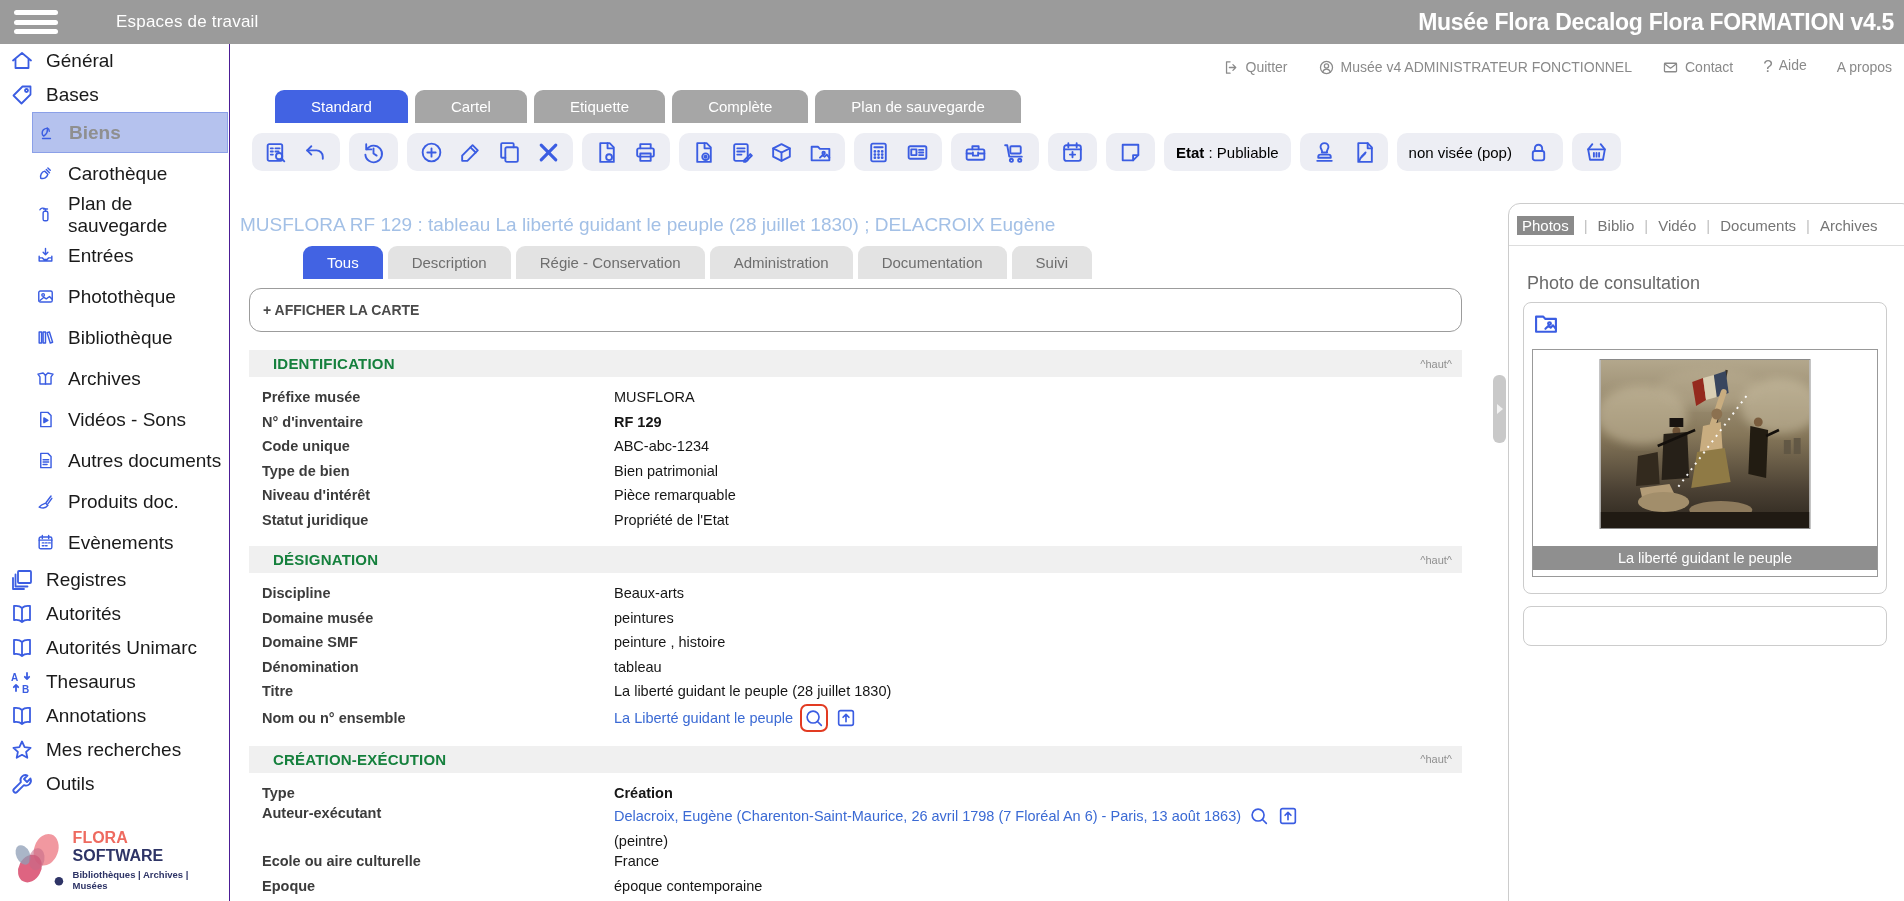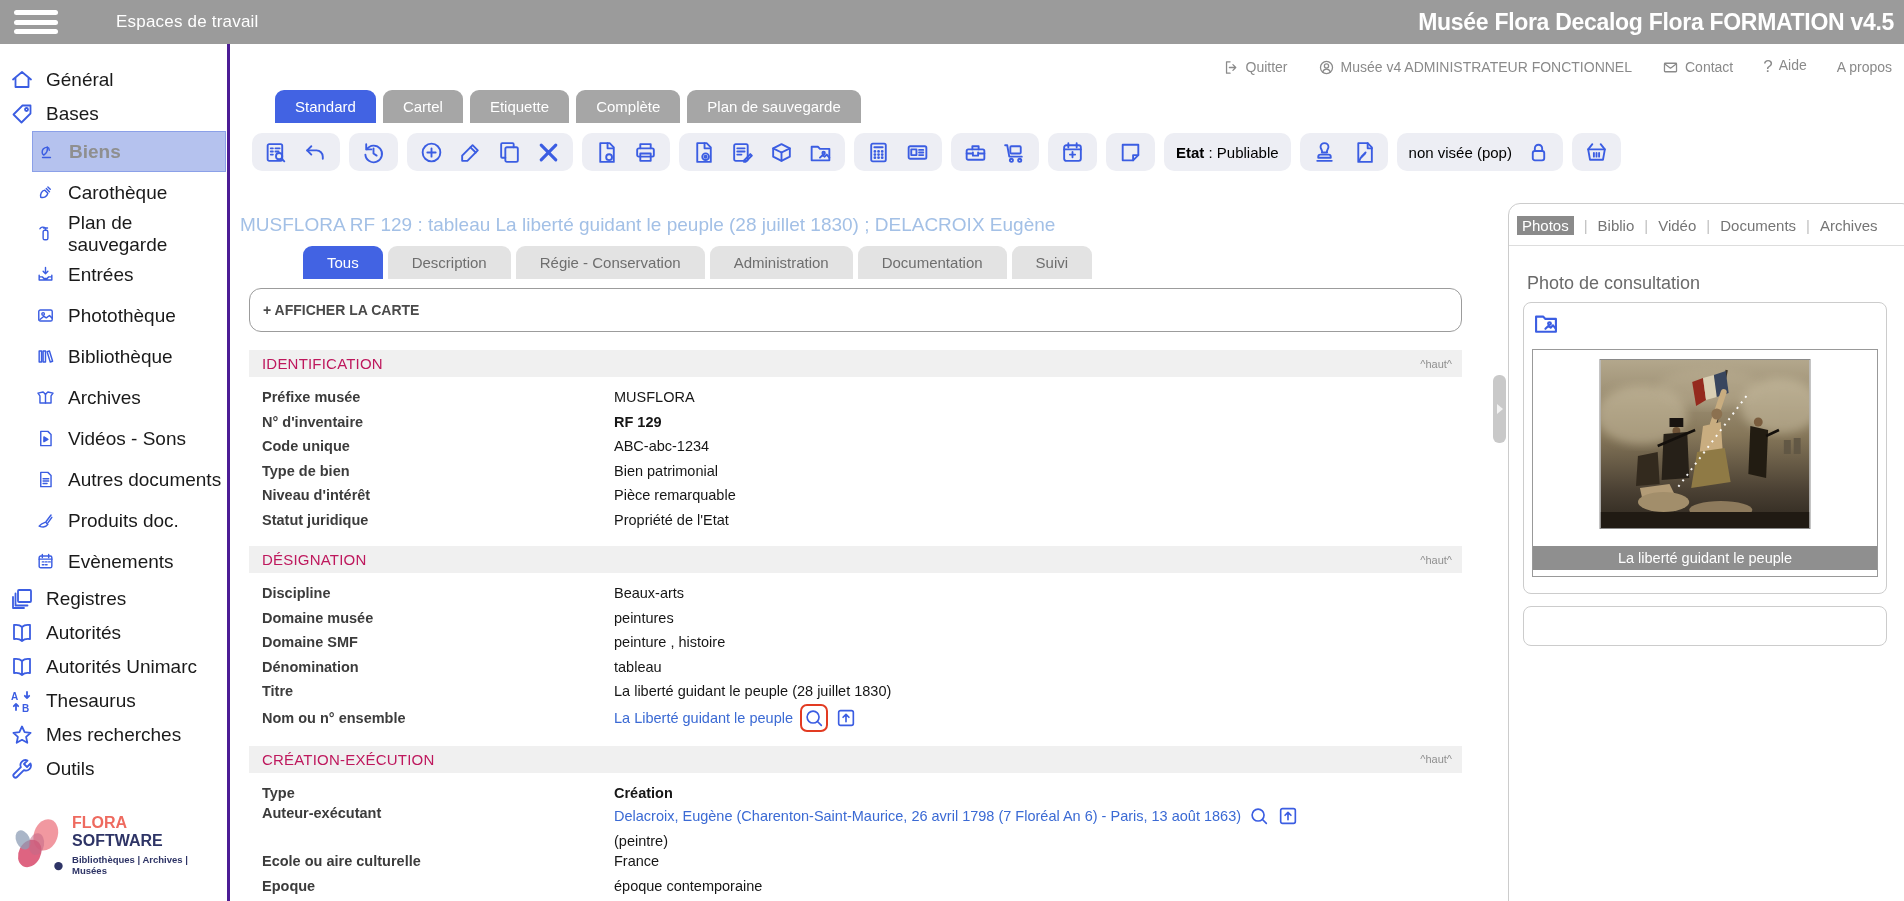--- a/index.html
+++ b/index.html
@@ -15,21 +15,21 @@
   #topbar{position:absolute; left:0; top:0; width:1904px; height:44px; background:var(--topbar);
           display:flex; align-items:center; color:#fff;}
   .hamburger{width:44px; height:24px; margin-left:14px; display:flex; flex-direction:column;
              justify-content:space-between; cursor:pointer;}
   .hamburger i{display:block; height:5px; background:#fff; border-radius:3px;}
   .tb-label{margin-left:58px; font-size:17px; letter-spacing:.2px;}
   .tb-title{position:absolute; right:10px; font-size:23px; font-weight:700; letter-spacing:-0.3px; white-space:nowrap;}
 
   
   #sidebar{position:absolute; left:0; top:44px; width:230px; height:857px; background:#fff;
-           border-right:3px solid #4c1d95; padding-top:19px;}
+           border-right:1px solid #4c1d95; }
   .side-item{display:flex; align-items:center; cursor:pointer; color:#1a1a1a;}
   .side-item.lvl0{height:34px; font-size:19px; padding-left:10px;}
   .side-item.lvl1{height:41px; font-size:19px; margin-left:32px; padding-left:4px;}
   .side-item .ic{color:var(--icon); flex-shrink:0;}
   .side-item.lvl0 .ic{width:24px; height:24px; margin-right:12px;}
   .side-item.lvl1 .ic{width:19px; height:19px; margin-right:13px;}
   .side-item.selected{background:#b5c2ee; border:1px solid #8ba0e8; color:#8f8f8f; font-weight:700;
                       margin-right:1px;}
   #logo{display:flex; align-items:center; margin:24px 12px 0 12px;}
   .logo-flower{width:58px; height:70px; display:inline-block;}
@@ -42,21 +42,21 @@
   
   #header-links{position:absolute; left:240px; top:44px; right:12px; height:46px;
                 display:flex; justify-content:flex-end; align-items:center; gap:30px;
                 color:#8a8a8a; font-size:14px;}
   .hlink{display:flex; align-items:flex-start; gap:6px; cursor:pointer; white-space:nowrap;}
   .hlink .ic{width:17px; height:17px; color:#8a8a8a;}
   .hlink .qmark{font-size:17px; font-weight:400;}
 
   
   #view-tabs{position:absolute; left:275px; top:90px; display:flex; gap:7px;}
-  .vtab{height:33px; line-height:33px; padding:0 20px; border-radius:9px 9px 0 0;
+  .vtab{height:33px; line-height:33px; padding:0 36px; border-radius:9px 9px 0 0;
         background:var(--tab-inactive); color:#fff; font-size:15px; cursor:pointer; white-space:nowrap;}
   .vtab.active{background:var(--blue);}
 
   
   #toolbar{position:absolute; left:252px; top:133px; display:flex; gap:9px; align-items:center;}
   .tb-group{background:#edeef4; border-radius:10px; height:38px; display:flex; align-items:center;
             gap:14px; padding:8px 12px;}
   .tb-group .ic{width:25px; height:25px; color:var(--icon); cursor:pointer;}
   .tb-state{font-size:15px; color:#000; white-space:nowrap;}
   .tb-state b{font-weight:700;}
@@ -73,21 +73,21 @@
   .stab.active{background:var(--blue); color:#fff;}
 
   
   #map-expander{position:absolute; left:249px; top:288px; width:1213px; height:44px;
                 border:1px solid #9c9c9c; border-radius:12px; cursor:pointer;
                 font-size:14px; font-weight:700; color:#4a4a4a; line-height:42px; padding-left:13px;}
 
   
   #sections{position:absolute; left:249px; top:350px; width:1213px;}
   .sec-bar{height:27px; background:#f0f0f0; display:flex; align-items:center; margin-bottom:8px;}
-  .sec-title{font-size:15px; font-weight:400; color:#be185d; padding-left:13px; letter-spacing:.2px;}
+  .sec-title{font-size:15px; font-weight:700; color:#15803d; padding-left:24px; letter-spacing:.2px;}
   .haut{margin-left:auto; margin-right:10px; font-size:11px; color:#8f8f8f; text-decoration:none; cursor:pointer;}
   .section + .section{margin-top:14px;}
   .frow{display:flex; min-height:24.5px; align-items:center; font-size:14.5px;}
   .frow.multi{align-items:flex-start;}
   .frow .lbl{width:365px; padding-left:13px; font-weight:700; color:#3c3c3c; flex-shrink:0;}
   .frow .val{color:#161616;}
   .frow .val.bold{font-weight:700;}
   .val-line{display:flex; align-items:center; gap:7px;}
   a.val-link{color:var(--link); text-decoration:none; cursor:pointer; white-space:nowrap;}
   .row-ic{width:22px; height:22px; color:var(--icon); cursor:pointer; display:inline-flex;}
@@ -285,20 +285,28 @@
         </div>
         <div class="side-item lvl0">
           <span class="ic">
             <svg viewBox="0 0 24 24" fill="none" stroke="currentColor" stroke-width="1.8" stroke-linecap="round" stroke-linejoin="round">
               <text x="1" y="11" font-size="10" font-weight="bold" fill="currentColor" stroke="none">A</text>
               <text x="12" y="23" font-size="10" font-weight="bold" fill="currentColor" stroke="none">B</text>
               <path d="M17 3v6m0 0 2.2-2.2M17 9l-2.2-2.2M6 21v-6m0 0 2.2 2.2M6 15l-2.2 2.2"></path>
             </svg>
           </span>
           <span>Thesaurus</span>
+        </div>
+        <div class="side-item lvl0">
+          <span class="ic">
+            <svg viewBox="0 0 24 24" fill="none" stroke="currentColor" stroke-width="1.8" stroke-linecap="round" stroke-linejoin="round">
+              <path d="M12 6c-2-2-5-2.5-8-2v14c3-.5 6 0 8 2 2-2 5-2.5 8-2V4c-3-.5-6 0-8 2v14"></path>
+            </svg>
+          </span>
+          <span>Annotations</span>
         </div>
         <div class="side-item lvl0">
           <span class="ic">
             <svg viewBox="0 0 24 24" fill="none" stroke="currentColor" stroke-width="1.8" stroke-linecap="round" stroke-linejoin="round">
               <path d="M12 3.5l2.6 5.6 6 .7-4.5 4.1 1.2 5.9L12 16.8 6.7 19.8l1.2-5.9L3.4 9.8l6-.7z"></path>
             </svg>
           </span>
           <span>Mes recherches</span>
         </div>
         <div class="side-item lvl0">

